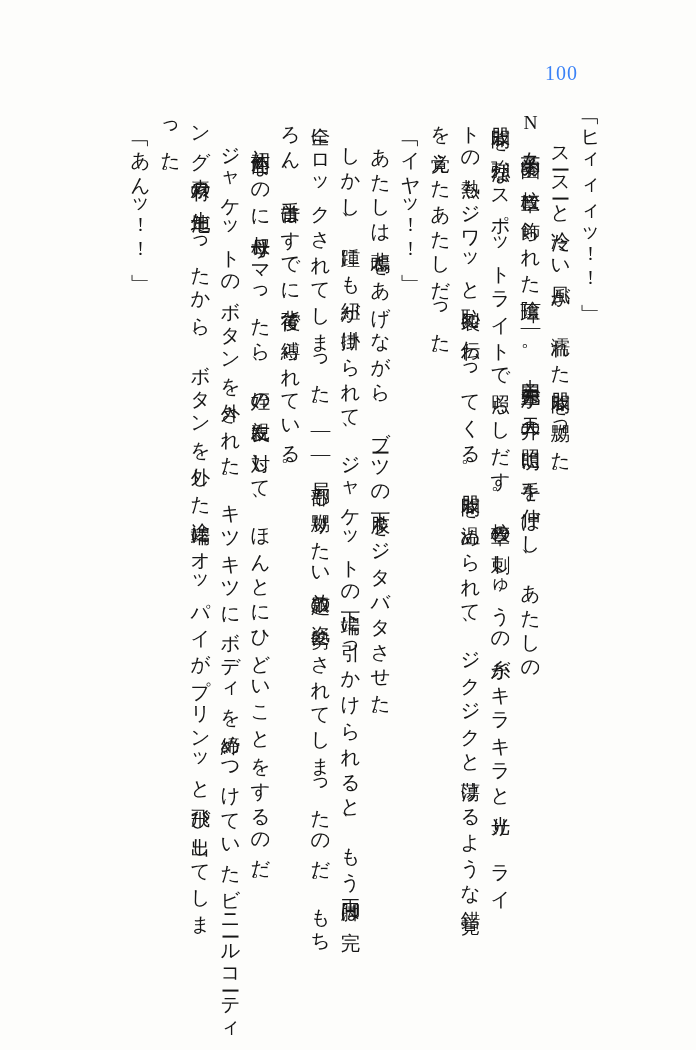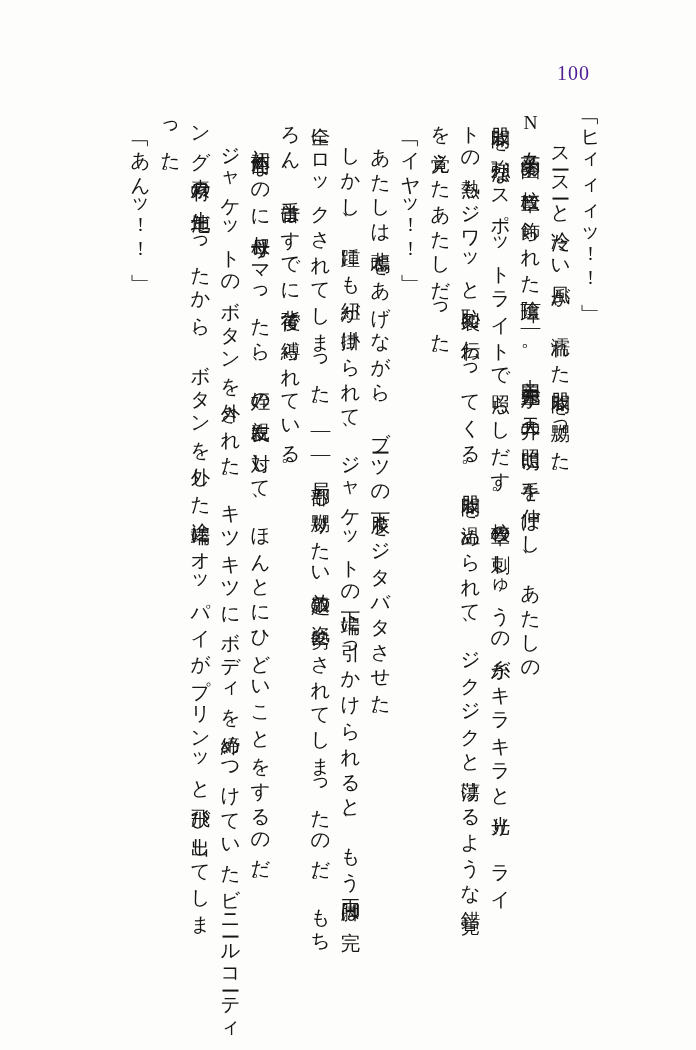--- a/index.html
+++ b/index.html
@@ -19,24 +19,24 @@
   #page {
     position: absolute;
     inset: 0;
     background: #fdfdfb;
   }
 
   
   .page-number {
     position: absolute;
     top: 62px;
-    right: 106px;
+    right: 118px;
     font-size: 20px;
     letter-spacing: 1px;
-    color: #4c1d95;
+    color: #3b82f6;
     font-family: "Liberation Serif", "DejaVu Serif", serif;
   }
 
   
   .body-text {
     position: absolute;
     top: 112px;
     right: 96px;
     left: 96px;
     height: 880px;

